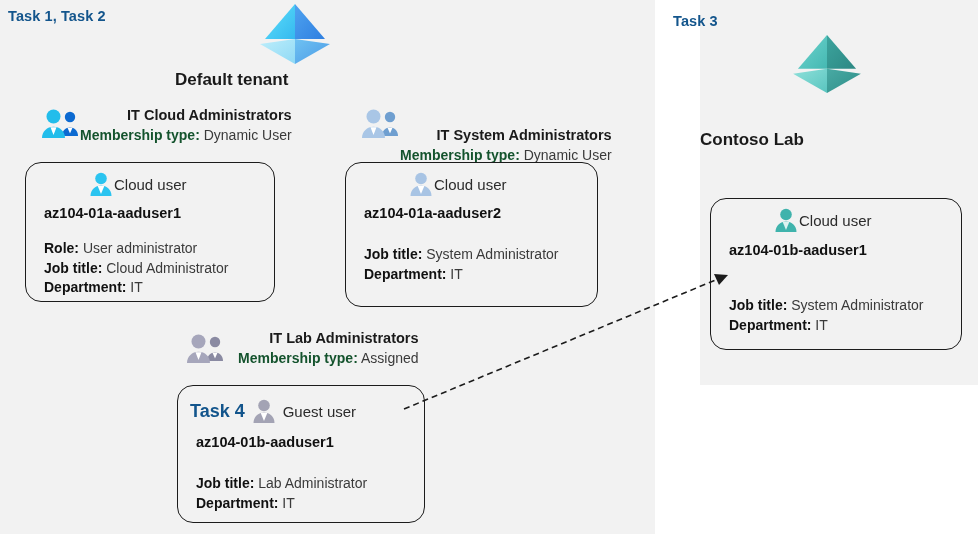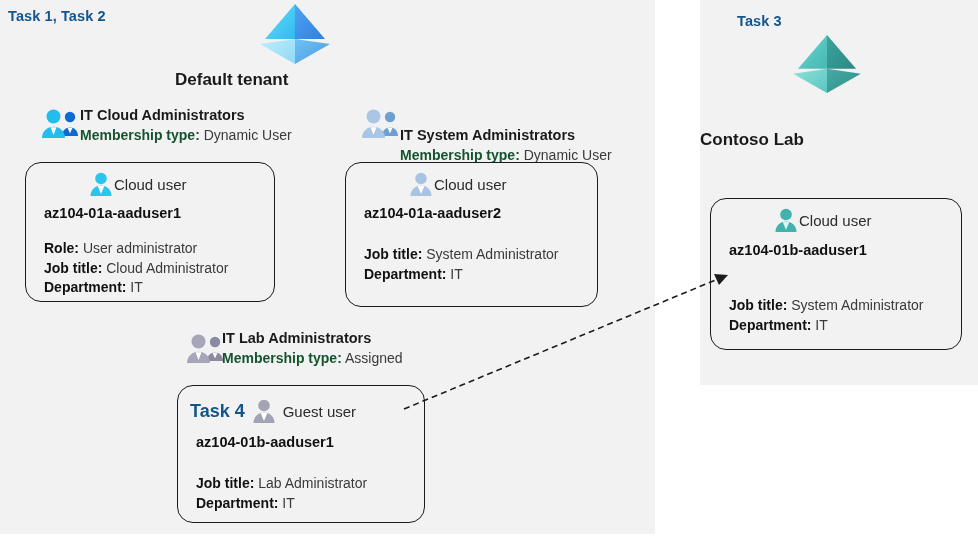--- a/index.html
+++ b/index.html
@@ -30,21 +30,21 @@
 
   
   .group-icon{position:absolute;}
   .group-icon svg{display:block;}
 
   
   .person-icon{display:inline-block;vertical-align:middle;}
   .person-icon svg{display:block;}
 
   
-  .group-head{position:absolute;}
+  .group-head{position:absolute;text-align:right;}
   .group-name{font-weight:bold;font-size:14.5px;color:#1a1a1a;white-space:nowrap;line-height:19px;}
   .group-meta{font-size:14px;color:#3a3a3a;white-space:nowrap;line-height:20px;}
   .group-meta b{color:#14532d;font-weight:bold;}
 
   
   .card{
     position:absolute;border:1.6px solid #1c1c1c;border-radius:16px;
     background:transparent;box-sizing:border-box;
   }
   .card-userrow{
@@ -191,21 +191,21 @@
 <div class="group-icon" style="left:185px;top:333px;">
   <svg width="38" height="32" viewBox="0 0 38 32">
     <circle cx="30" cy="9" r="5.2" fill="#8a8aa2"></circle>
     <path d="M22 28c0-5 3.6-8.4 8-8.4s8 3.4 8 8.4z" fill="#8a8aa2"></path>
     <circle cx="13.5" cy="8.5" r="7" fill="#a6a6bb"></circle>
     <path d="M2 30c0-6.6 5.1-11.2 11.5-11.2S25 23.4 25 30z" fill="#a6a6bb"></path>
     <path d="M10.5 19.2h6L13.5 27z" fill="#ffffff"></path>
     <path d="M27.5 19.8h5L30 25.4z" fill="#ffffff"></path>
   </svg>
 </div>
-<div class="group-head" style="left:222px;top:329px;">
+<div class="group-head" style="left:238px;top:329px;">
   <div class="group-name">IT Lab Administrators</div>
   <div class="group-meta">
     <b>Membership type:</b>
     <span>Assigned</span>
   </div>
 </div>
 
 <div class="card" style="left:177px;top:385px;width:248px;height:138px;">
   <div class="card-userrow" style="left:12px;top:12px;">
     <span class="tasktag">Task 4</span>
@@ -224,21 +224,21 @@
       <b>Job title:</b>
       <span>Lab Administrator</span>
     </div>
     <div>
       <b>Department:</b>
       <span>IT</span>
     </div>
   </div>
 </div>
 
-<div class="task-label" style="left:737px;top:13px;">Task 3</div>
+<div class="task-label" style="left:673px;top:13px;">Task 3</div>
 
 <div class="diamond" style="left:789px;top:33px;">
   <svg width="76" height="62" viewBox="0 0 78 64">
     <defs>
       <linearGradient id="dtL" x1="0" y1="0" x2="1" y2="1">
         <stop offset="0" stop-color="#6fd5cf"></stop>
           <stop offset="1" stop-color="#45b8b2"></stop>
       </linearGradient>
       <linearGradient id="dtR" x1="0" y1="0" x2="1" y2="1">
         <stop offset="0" stop-color="#3da49e"></stop>

